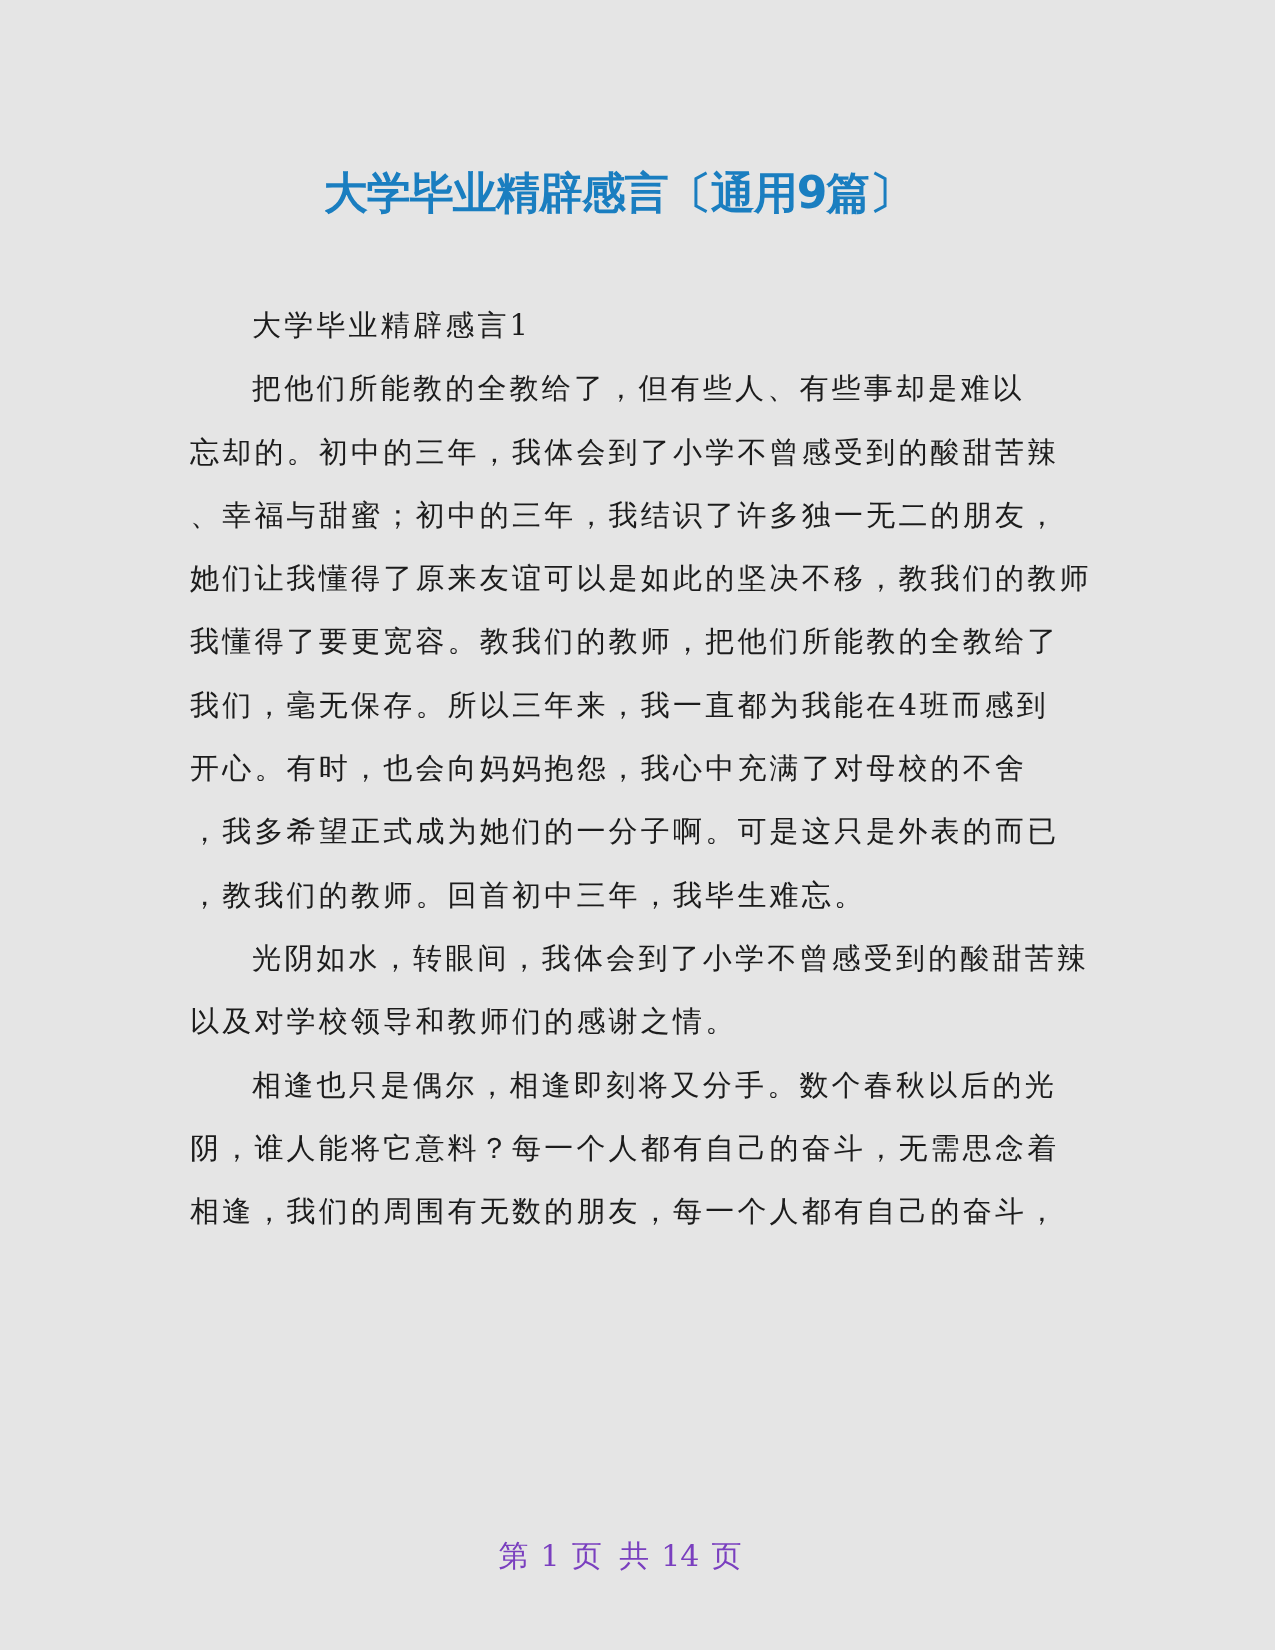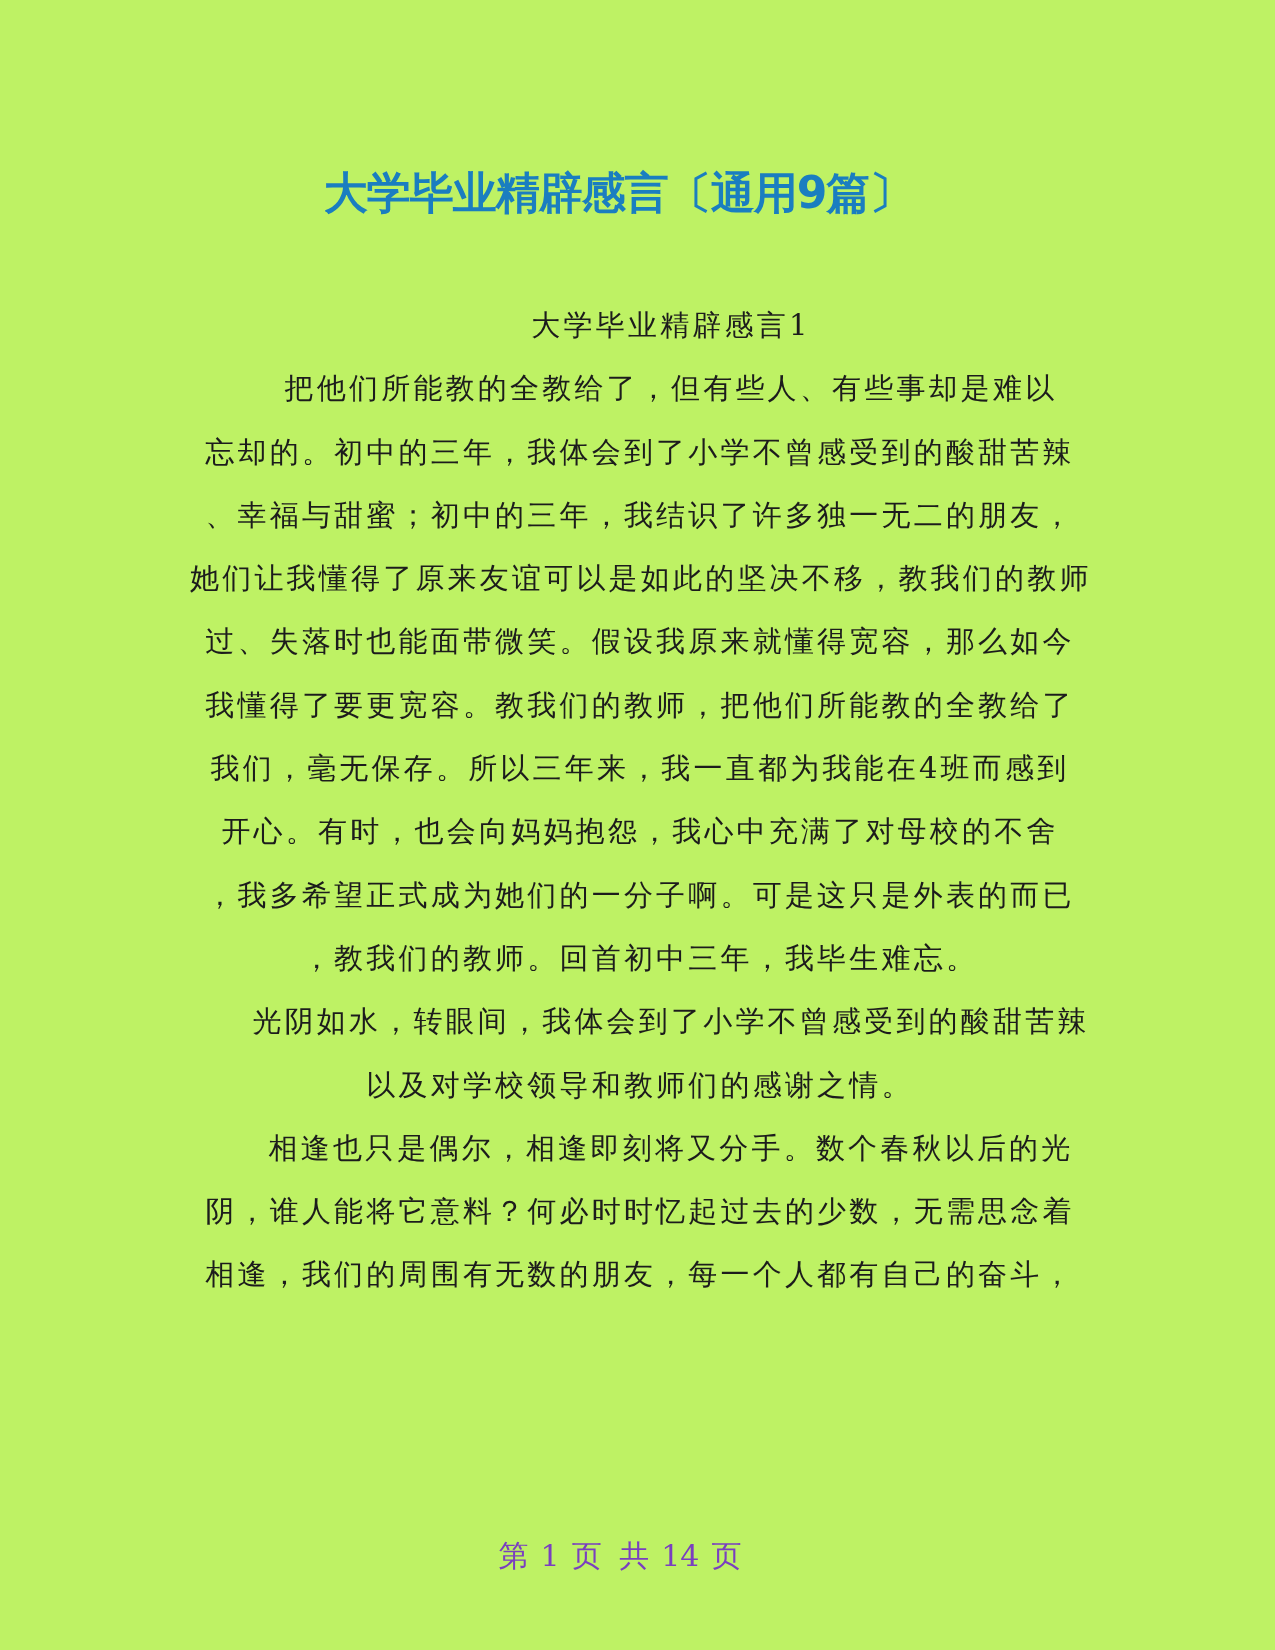--- a/index.html
+++ b/index.html
@@ -11,21 +11,21 @@
       width: 1275px;
       height: 1650px;
       position: relative;
       overflow: hidden;
     }
     .page {
       position: absolute;
       left: 0; top: 0;
       width: 1275px;
       height: 1650px;
-      background: #bef264;
+      background: #e5e5e5;
     }
     .doc-title {
       position: absolute;
       left: 0;
       top: 166px;
       width: 1236px;
       text-align: center;
       font-family: "DejaVu Sans", "Liberation Sans", sans-serif;
       font-weight: bold;
       font-size: 44px;
@@ -43,21 +43,20 @@
       font-size: 29px;
       color: #1c1c1c;
       margin: 0;
     }
     .line {
       display: block;
       height: 63.3px;
       line-height: 46px;
       white-space: nowrap;
       letter-spacing: 3.2px;
-      text-align: center;
     }
     .indent {
       padding-left: 62px;
     }
     .footer {
       position: absolute;
       left: 0;
       top: 1536px;
       width: 1240px;
       text-align: center;
@@ -74,30 +73,29 @@
 <div class="page">
 
   <h1 class="doc-title">大学毕业精辟感言〔通用9篇〕</h1>
 
   <div class="body-text">
     <span class="line indent">大学毕业精辟感言1</span>
     <span class="line indent">把他们所能教的全教给了，但有些人、有些事却是难以</span>
     <span class="line">忘却的。初中的三年，我体会到了小学不曾感受到的酸甜苦辣</span>
     <span class="line">、幸福与甜蜜；初中的三年，我结识了许多独一无二的朋友，</span>
     <span class="line">她们让我懂得了原来友谊可以是如此的坚决不移，教我们的教师</span>
-    <span class="line">过、失落时也能面带微笑。假设我原来就懂得宽容，那么如今</span>
     <span class="line">我懂得了要更宽容。教我们的教师，把他们所能教的全教给了</span>
     <span class="line">我们，毫无保存。所以三年来，我一直都为我能在4班而感到</span>
     <span class="line">开心。有时，也会向妈妈抱怨，我心中充满了对母校的不舍</span>
     <span class="line">，我多希望正式成为她们的一分子啊。可是这只是外表的而已</span>
     <span class="line">，教我们的教师。回首初中三年，我毕生难忘。</span>
     <span class="line indent">光阴如水，转眼间，我体会到了小学不曾感受到的酸甜苦辣</span>
     <span class="line">以及对学校领导和教师们的感谢之情。</span>
     <span class="line indent">相逢也只是偶尔，相逢即刻将又分手。数个春秋以后的光</span>
-    <span class="line">阴，谁人能将它意料？何必时时忆起过去的少数，无需思念着</span>
+    <span class="line">阴，谁人能将它意料？每一个人都有自己的奋斗，无需思念着</span>
     <span class="line">相逢，我们的周围有无数的朋友，每一个人都有自己的奋斗，</span>
   </div>
 
   <div class="footer">
     <span>第</span><span>1</span><span>页 共</span><span>14</span><span>页</span>
   </div>
 
 </div>
 
 </body></html>

